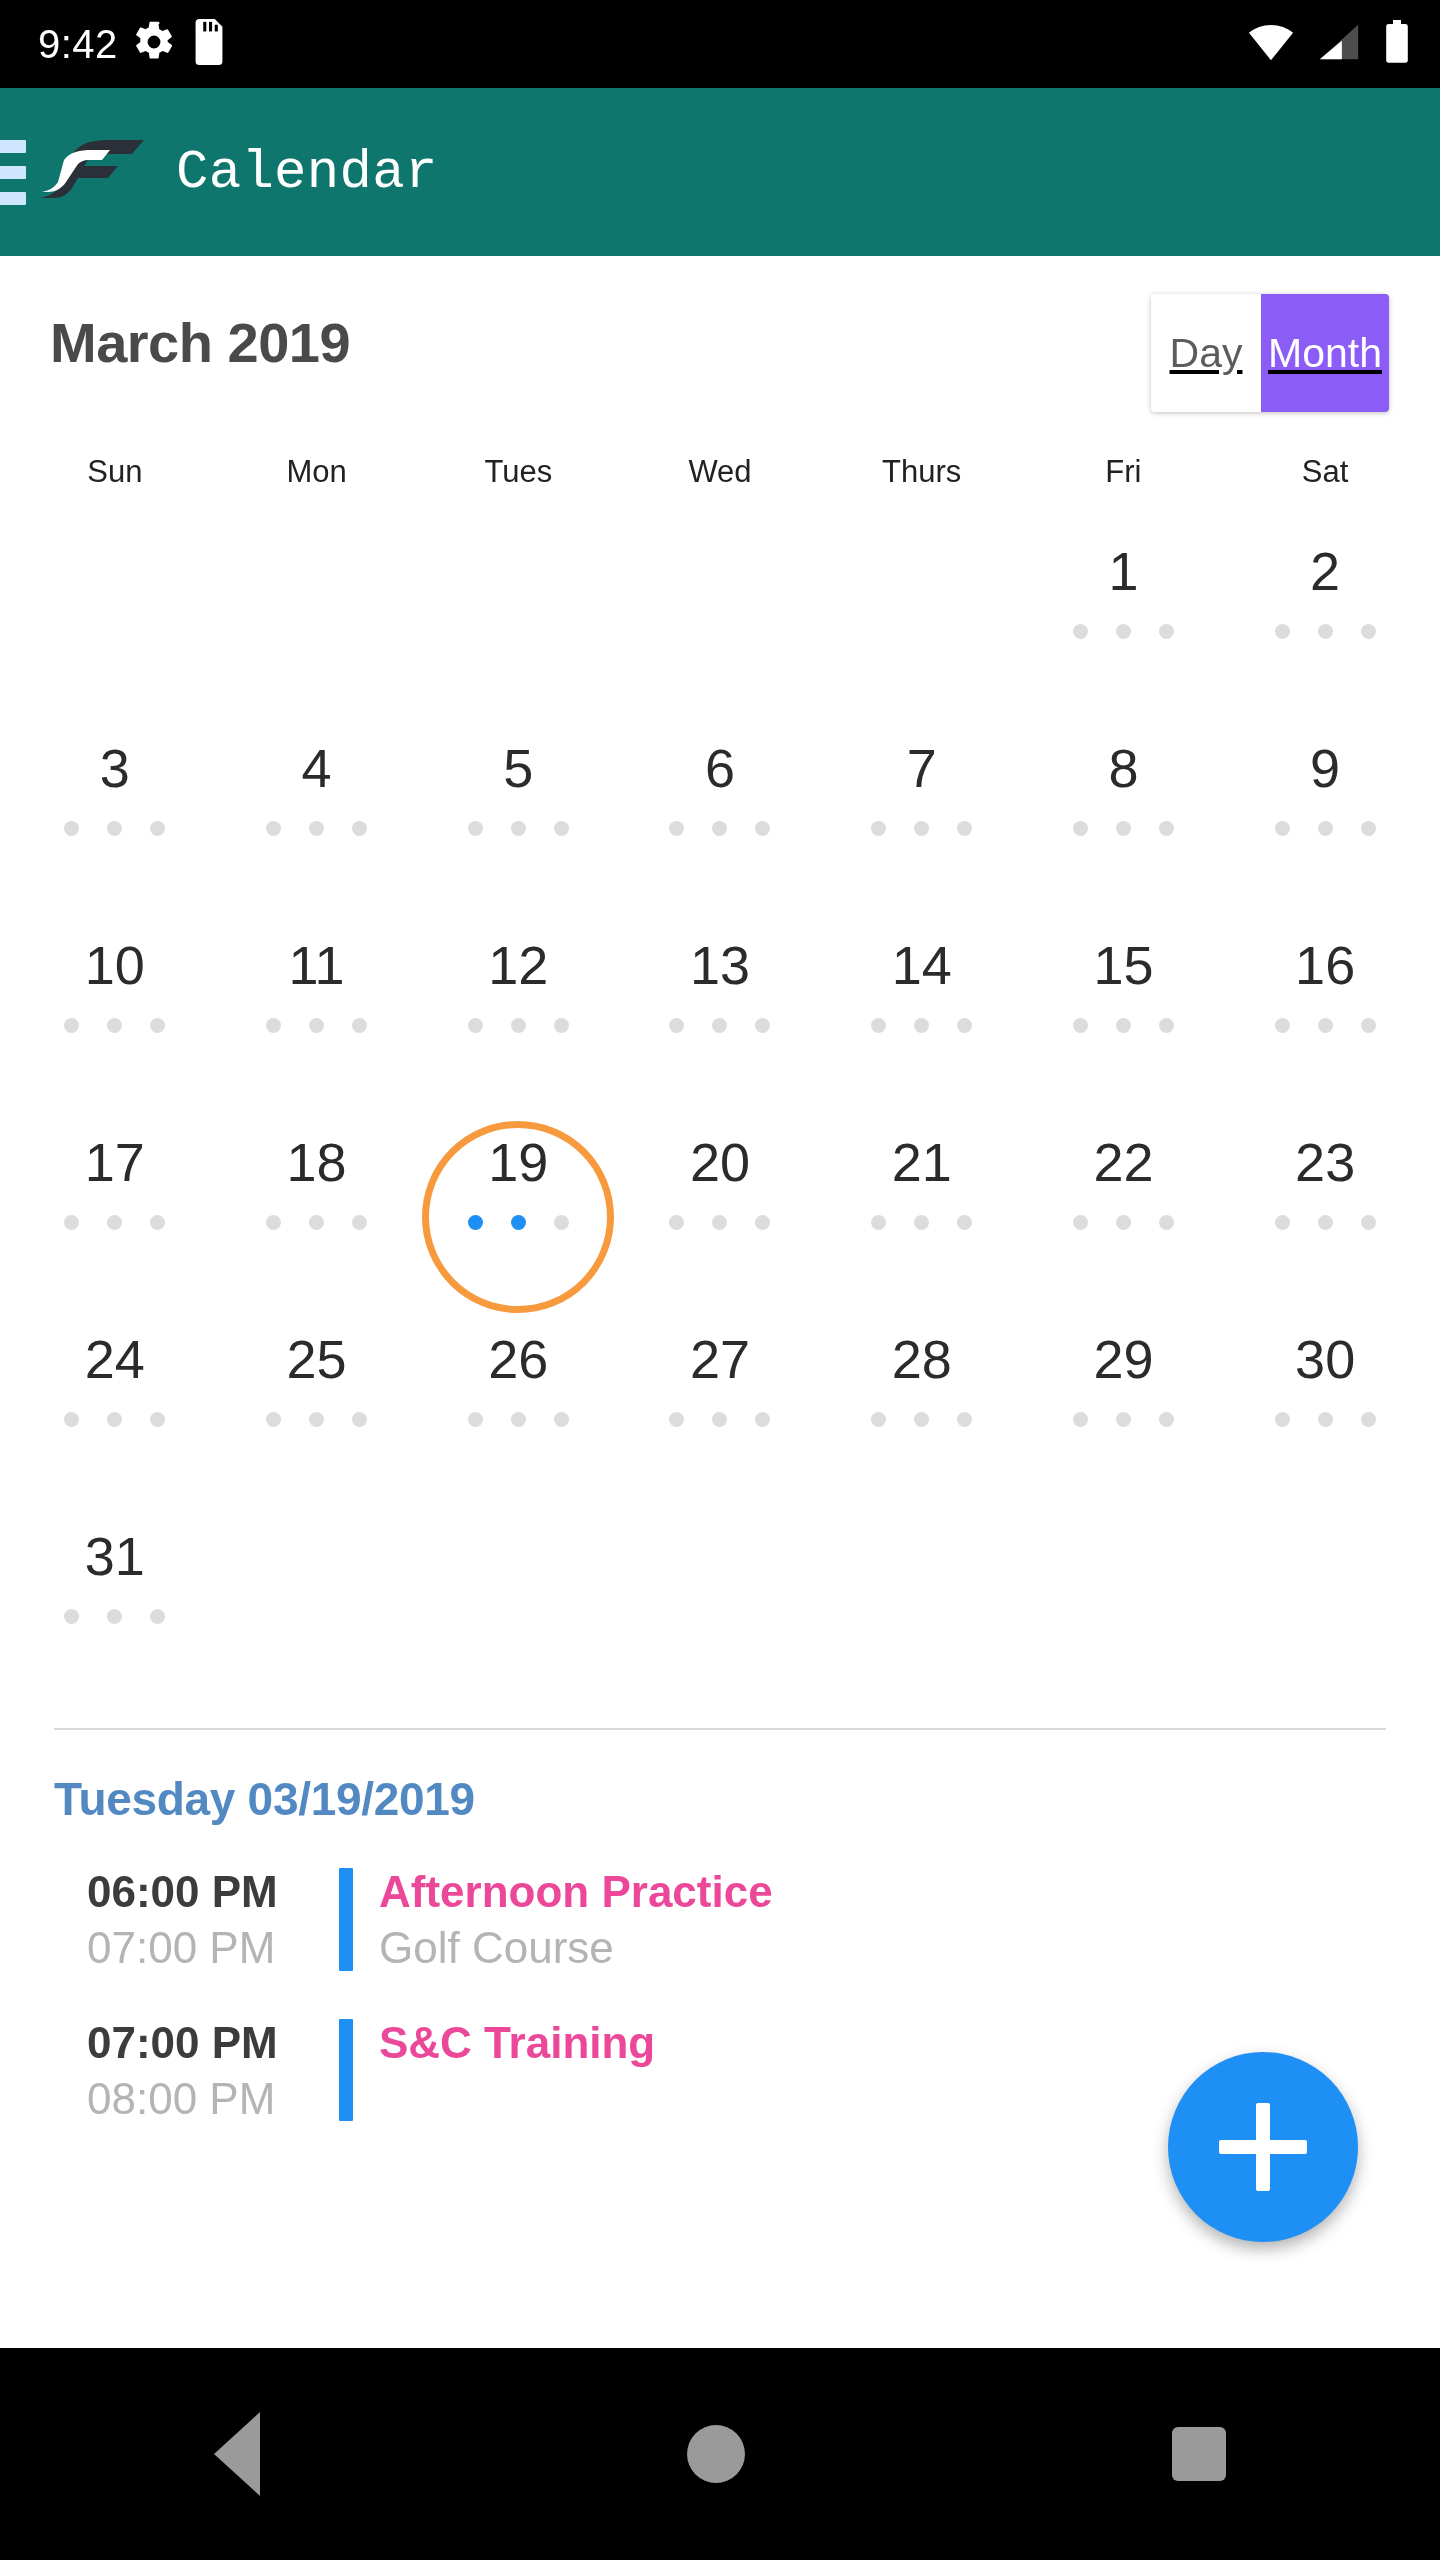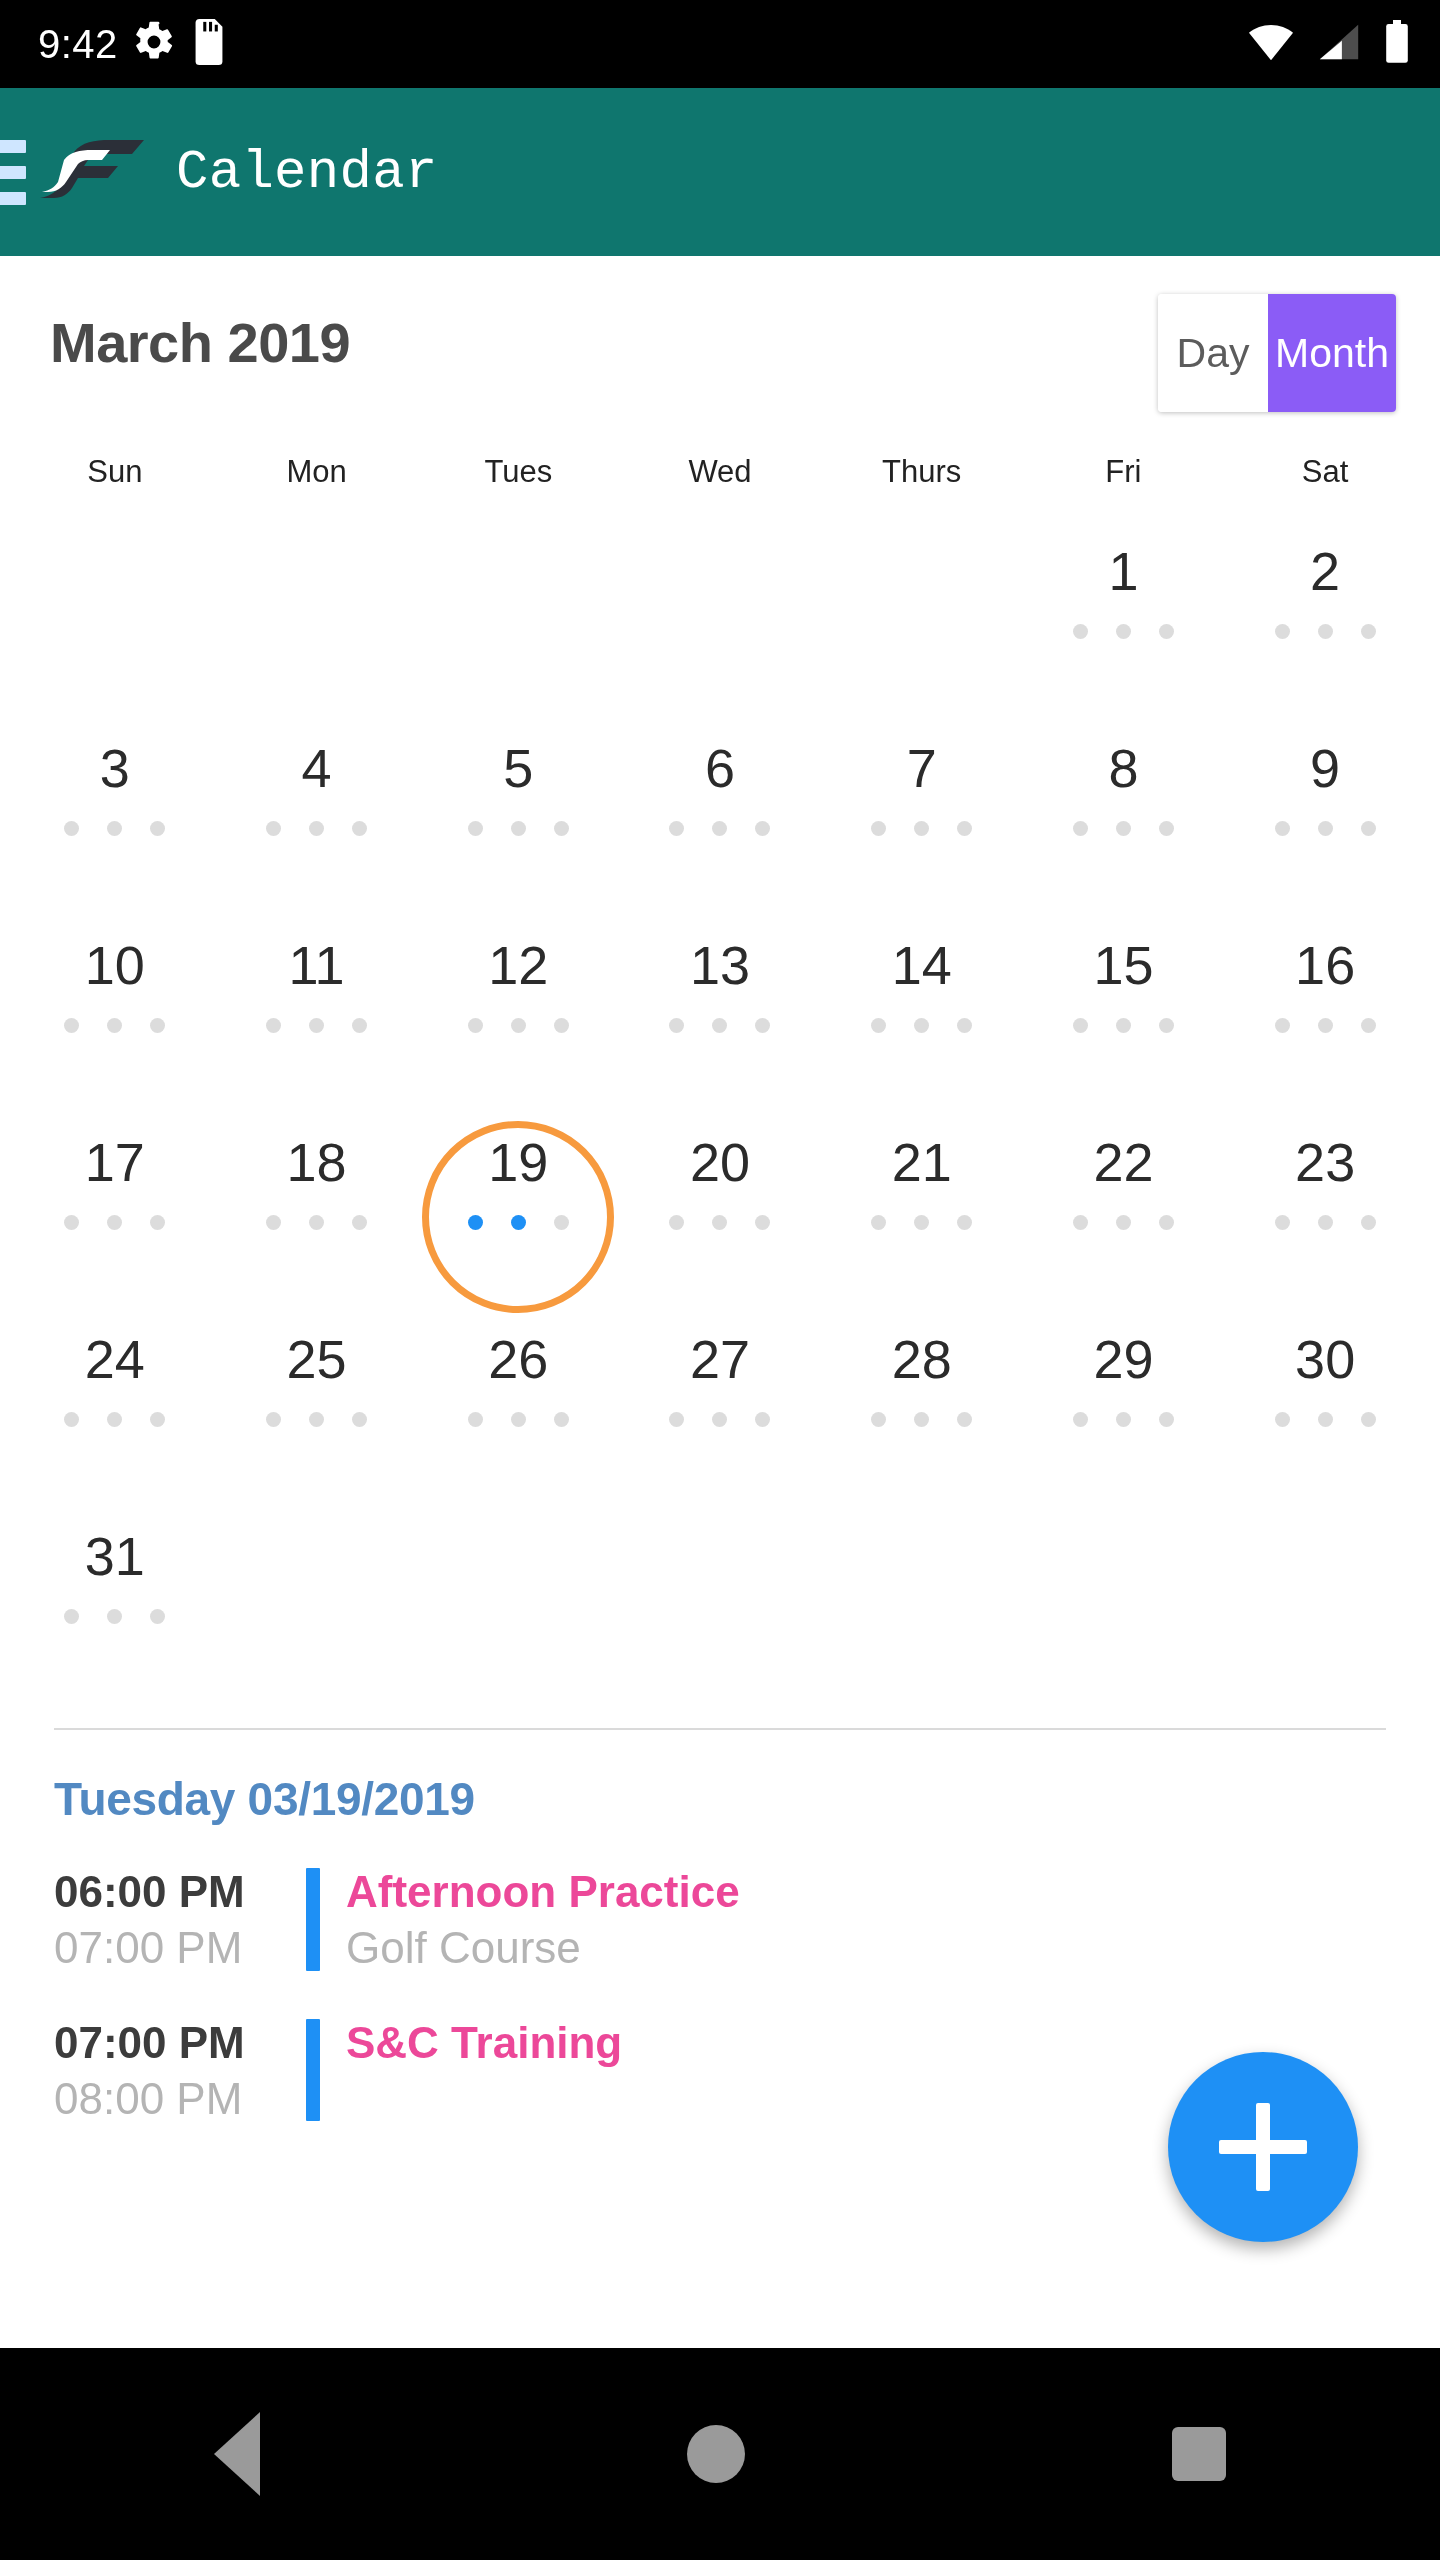--- a/index.html
+++ b/index.html
@@ -44,23 +44,24 @@
     background:#fff;
   }
 
   
   .month-row{
     position:relative; height:172px; display:flex; align-items:center;
     padding:0 50px 0 50px;
   }
   .month-title{ font-size:56px; color:#4a4a4a; font-weight:700; letter-spacing:-.5px; }
   .view-toggle{
-    position:absolute; right:44px; top:38px;
+    position:absolute; right:51px; top:38px;
     display:flex; border-radius:4px; overflow:hidden;
     box-shadow:0 1px 5px rgba(0,0,0,.25);
+    text-decoration:underline;
   }
   .vt-btn{
     width:110px; height:118px; display:flex; align-items:center; justify-content:center;
     font-size:41px; background:#fff; color:#5c5c5c;
   }
   .vt-btn.active{ background:#8b5cf6; color:#fff; width:128px; }
 
   
   .weekdays{
     display:grid; grid-template-columns:repeat(7,1fr);
@@ -92,21 +93,21 @@
 
   .divider{
     height:2px; background:#dadada; margin:30px 54px 0 54px;
   }
 
   
   .events{ padding:0 54px; margin-top:42px; }
   .ev-date{
     font-size:46px; font-weight:700; color:#5289c2; letter-spacing:-.3px;
   }
-  .ev-item{ display:flex; margin-top:38px; }
+  .ev-item{ display:flex; margin-top:38px;margin-left:33px; }
   .ev-times{ width:252px; flex:0 0 auto; text-align:left; }
   .ev-start{ font-size:44px; font-weight:700; color:#3c3c3c; line-height:1.28; }
   .ev-end{ font-size:44px; color:#b4b4b4; line-height:1.28; }
   .ev-bar{ width:14px; background:#1e90f5; margin:4px 26px 6px 0; flex:0 0 auto; border-radius:1px; }
   .ev-texts{ flex:1 1 auto; }
   .ev-title{ font-size:44px; font-weight:700; color:#ec4899; line-height:1.28; }
   .ev-loc{ font-size:44px; color:#b4b4b4; line-height:1.28; }
 
   
   .fab{

